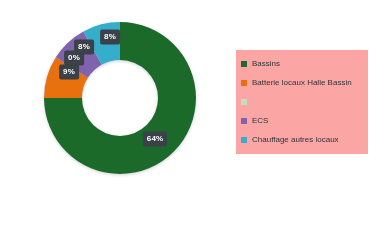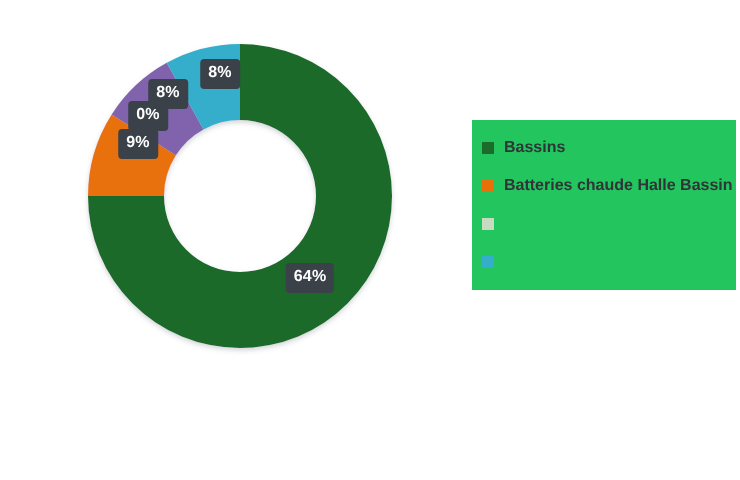--- a/index.html
+++ b/index.html
@@ -52,26 +52,25 @@
     border-radius: 2px;
     white-space: nowrap;
     letter-spacing: 0.1px;
     transform: translate(-50%, -50%);
   }
 
   
   #legend {
     position: absolute;
     left: 236px;
-    top: 60px;
+    top: 50px;
     width: 132px;
     padding: 6px 2px 6px 5px;
-    background: #22c55e;
+    background: #fca5a5;
     box-sizing: border-box;
-    font-weight: bold;
   }
   .legend-row {
     display: flex;
     align-items: center;
     height: 16px;
     margin-bottom: 3px;
   }
   .legend-row:last-child {
     margin-bottom: 0;
   }
@@ -117,23 +116,28 @@
       </div>
   </div>
 
   <div id="legend">
       <div class="legend-row">
         <span class="legend-swatch" style="background: rgb(27, 107, 43);"></span>
         <span class="legend-label">Bassins</span>
       </div>
       <div class="legend-row">
         <span class="legend-swatch" style="background: rgb(232, 112, 10);"></span>
-        <span class="legend-label">Batteries chaude Halle Bassin</span>
+        <span class="legend-label">Batterie locaux Halle Bassin</span>
       </div>
       <div class="legend-row">
         <span class="legend-swatch" style="background: rgb(197, 220, 192);"></span>
       </div>
       <div class="legend-row">
+        <span class="legend-swatch" style="background: rgb(128, 98, 173);"></span>
+        <span class="legend-label">ECS</span>
+      </div>
+      <div class="legend-row">
         <span class="legend-swatch" style="background: rgb(53, 174, 203);"></span>
+        <span class="legend-label">Chauffage autres locaux</span>
       </div>
     </div>
 
 </div>
 
 </body></html>

